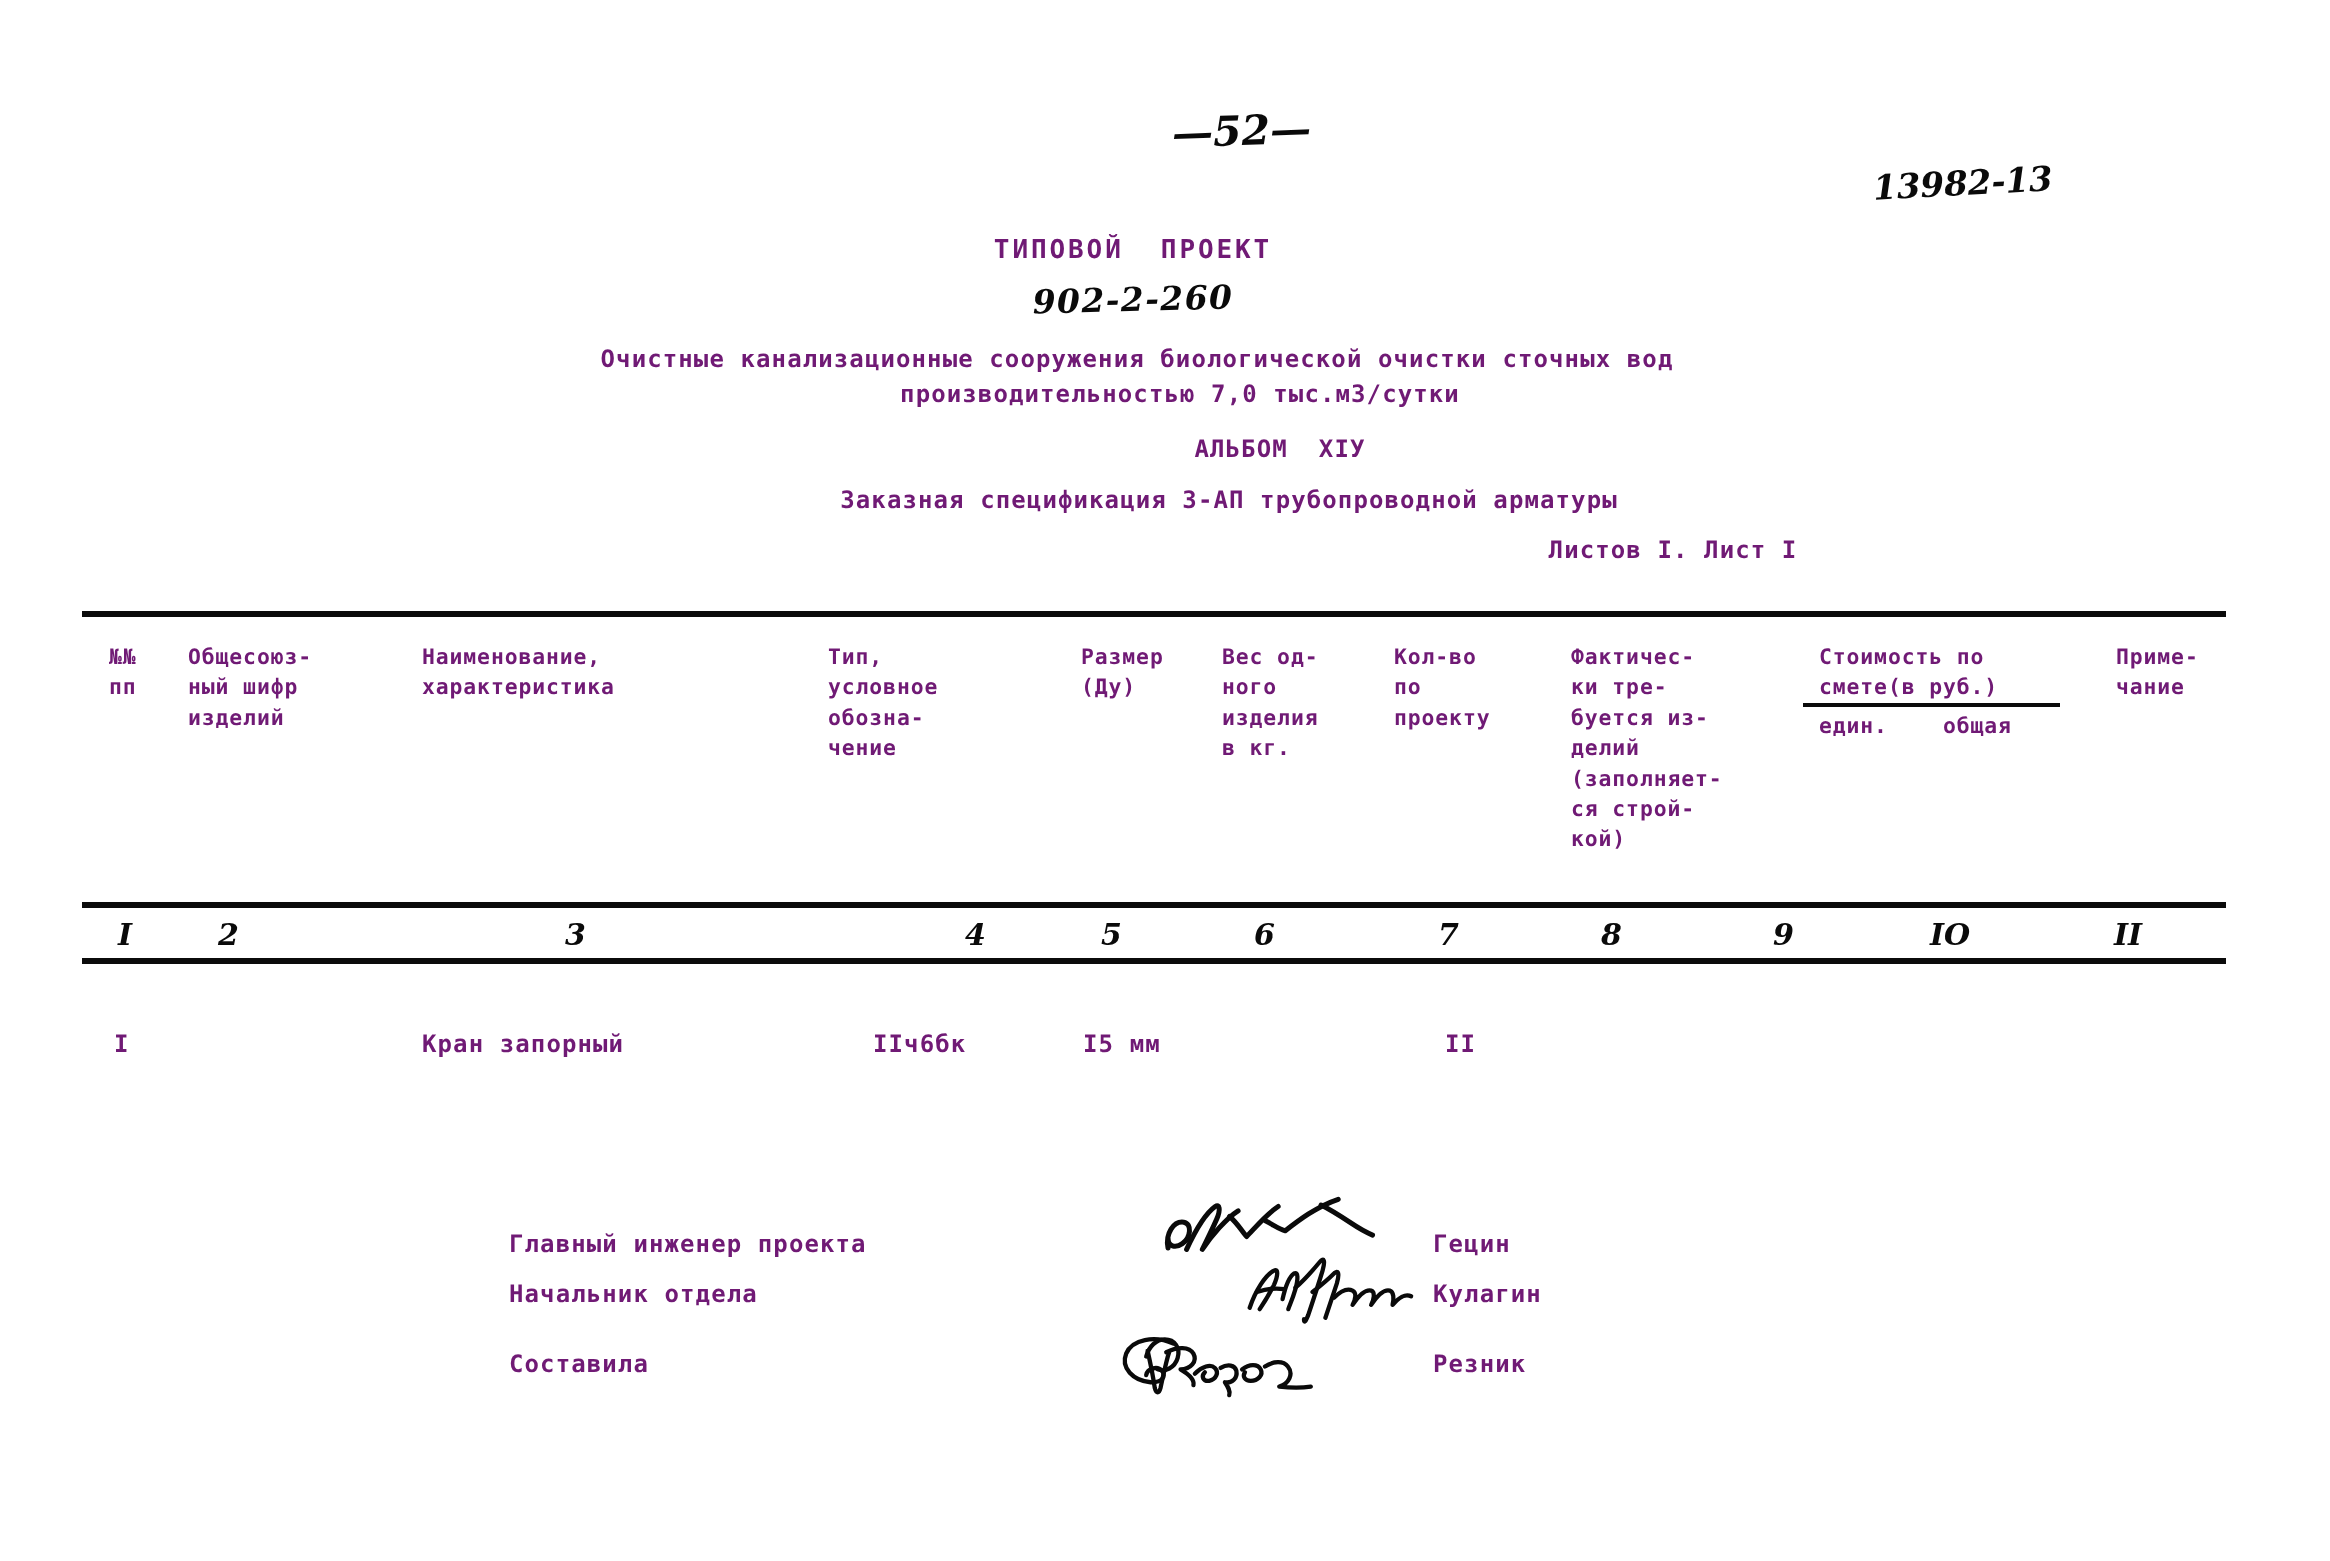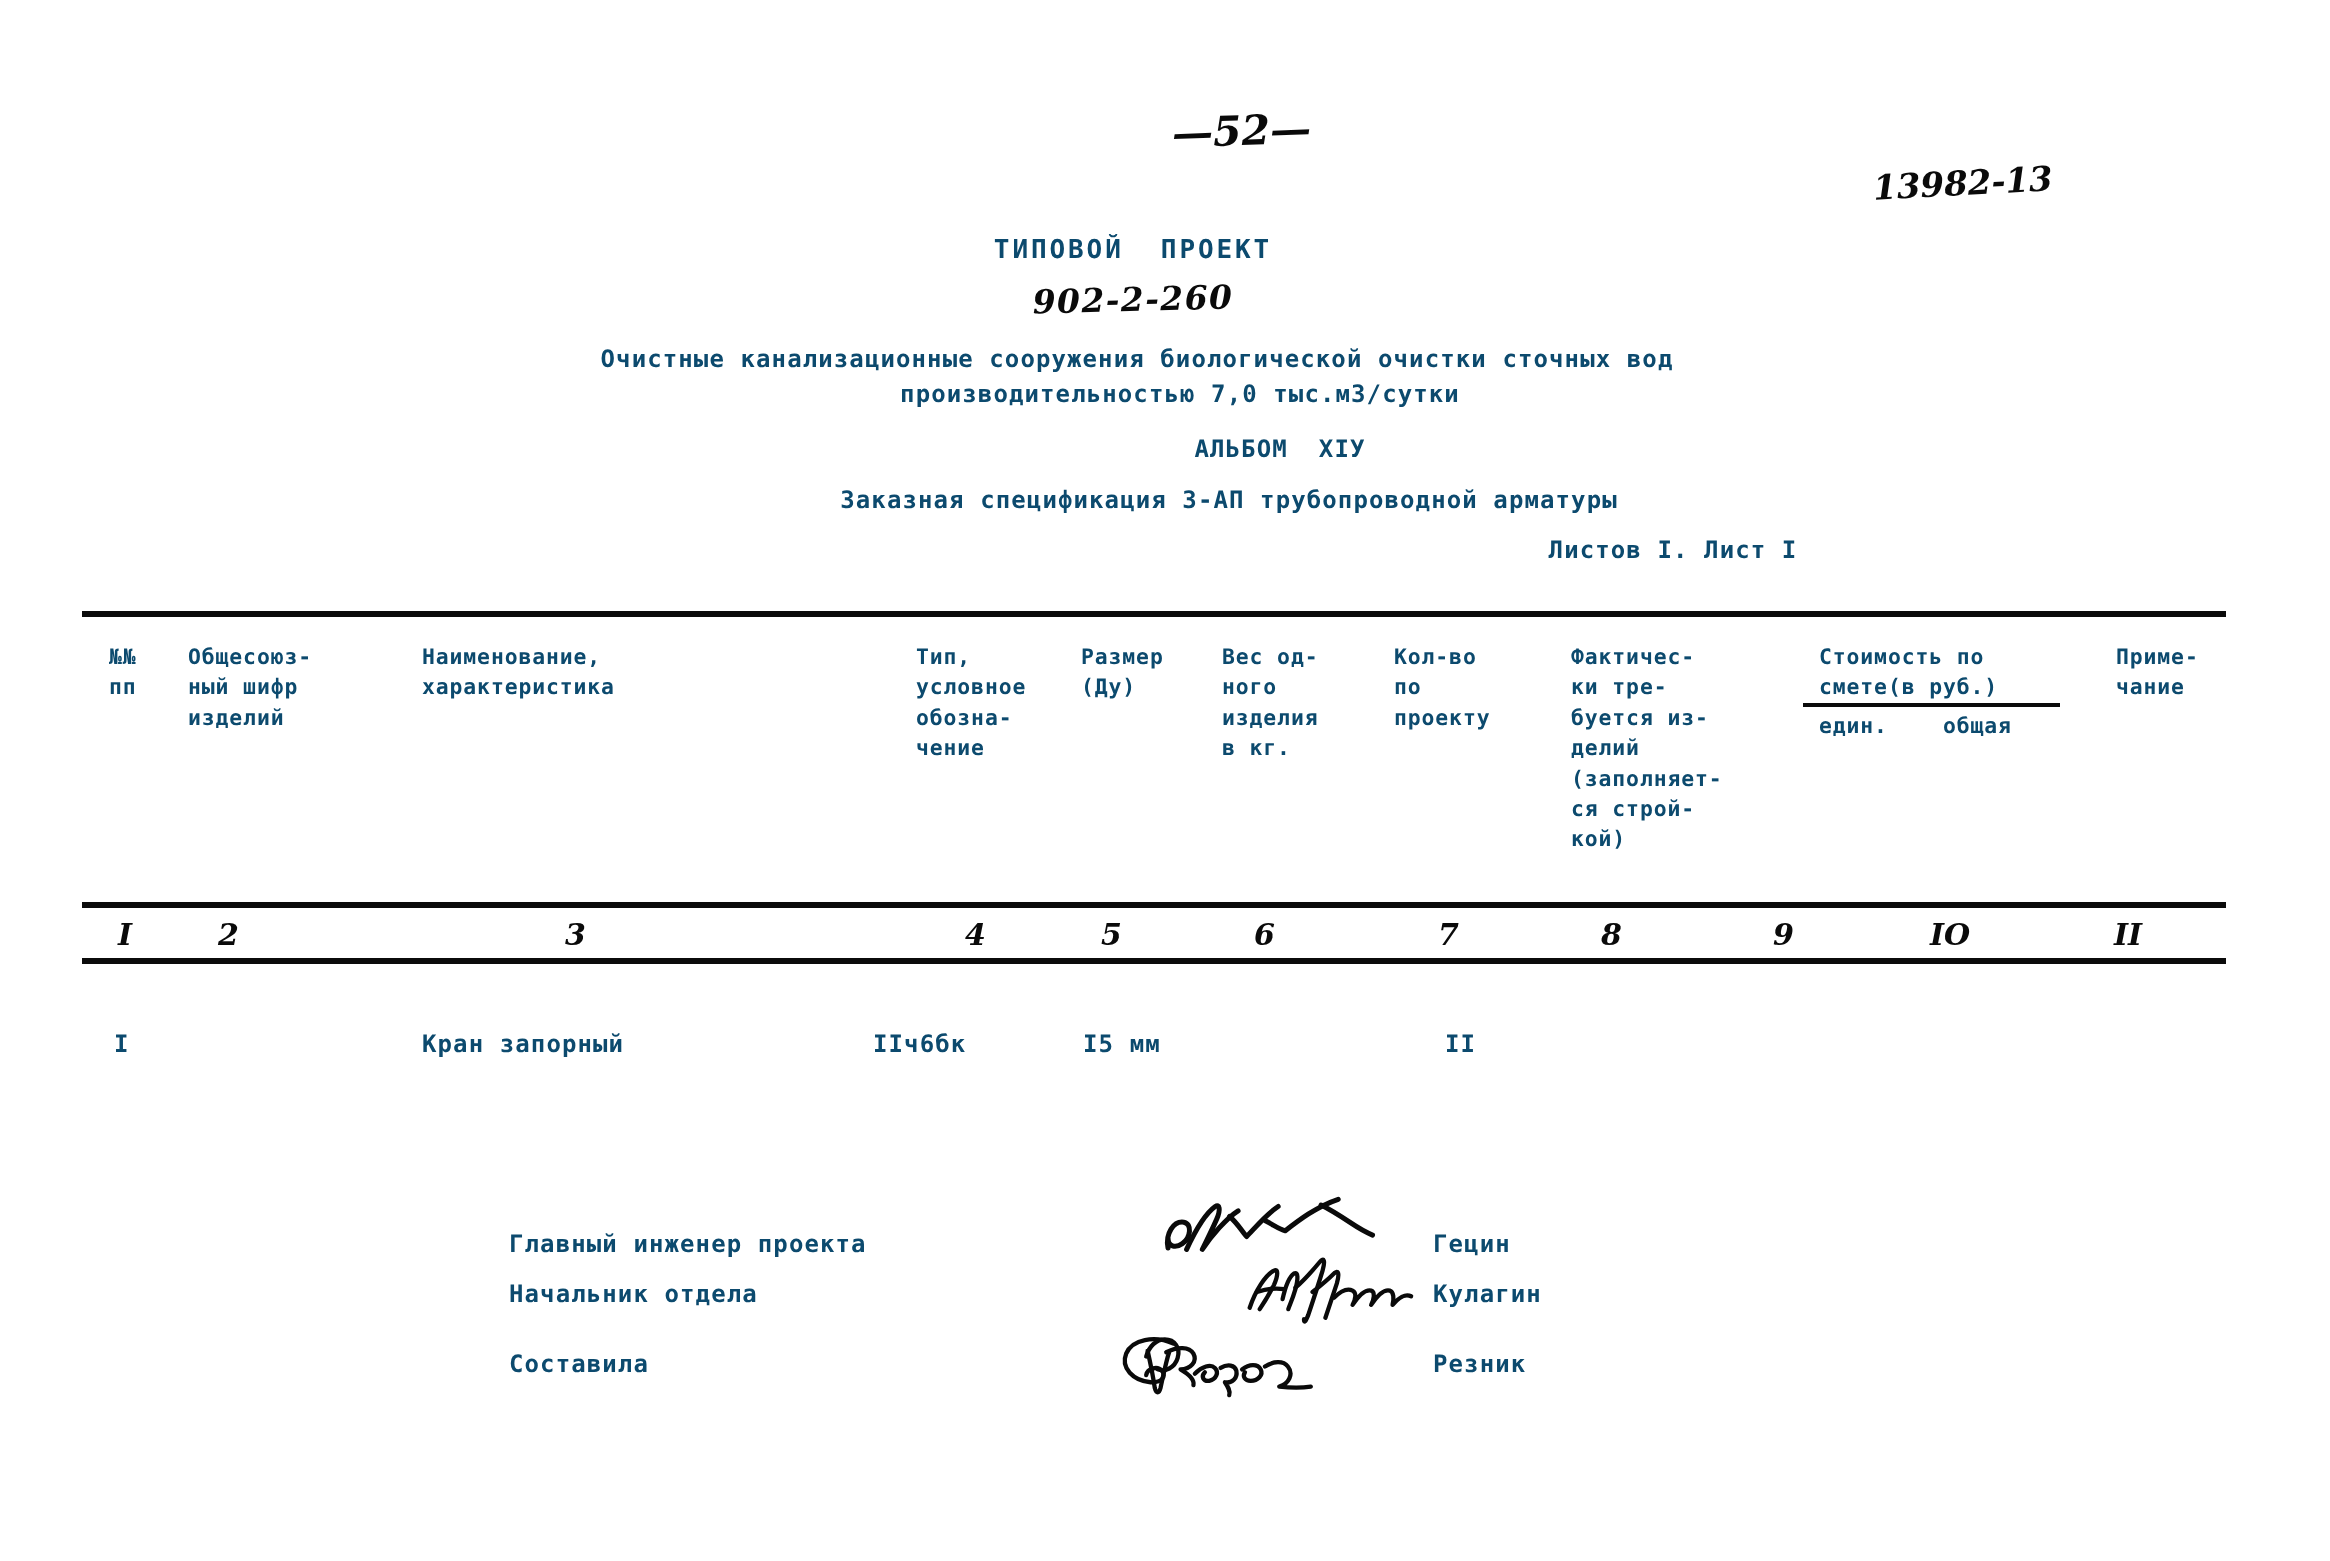--- a/index.html
+++ b/index.html
@@ -16,21 +16,21 @@
     width: 2330px;
     height: 1562px;
     background: #ffffff;
     overflow: hidden;
   }
   
   .tw {
     position: absolute;
     font-family: "DejaVu Sans Mono", "Liberation Mono", monospace;
     font-weight: bold;
-    color: #0c4a6e;
+    color: #701a75;
     white-space: pre;
     letter-spacing: 1.1px;
     line-height: 1.42;
     -webkit-font-smoothing: none;
     text-rendering: geometricPrecision;
   }
   .tw-sm { font-size: 21.4px; letter-spacing: 0.9px; }
   .tw-md { font-size: 24px; }
   .tw-lg { font-size: 26px; letter-spacing: 2.9px; }
 
@@ -90,21 +90,21 @@
     left: 1803px; top: 703px;
     width: 257px; height: 4.3px;
     background: #0b0b0b;
   }
 
   
   .th { top: 643px; }
   #th-1  { left: 109px; }
   #th-2  { left: 188px; }
   #th-3  { left: 422px; }
-  #th-4  { left: 916px; }
+  #th-4  { left: 828px; }
   #th-5  { left: 1081px; }
   #th-6  { left: 1222px; }
   #th-7  { left: 1394px; }
   #th-8  { left: 1571px; }
   #th-9  { left: 1819px; }
   #th-9b { left: 1819px; top: 712px; }
   #th-10 { left: 2116px; }
 
   
   .colnum {

